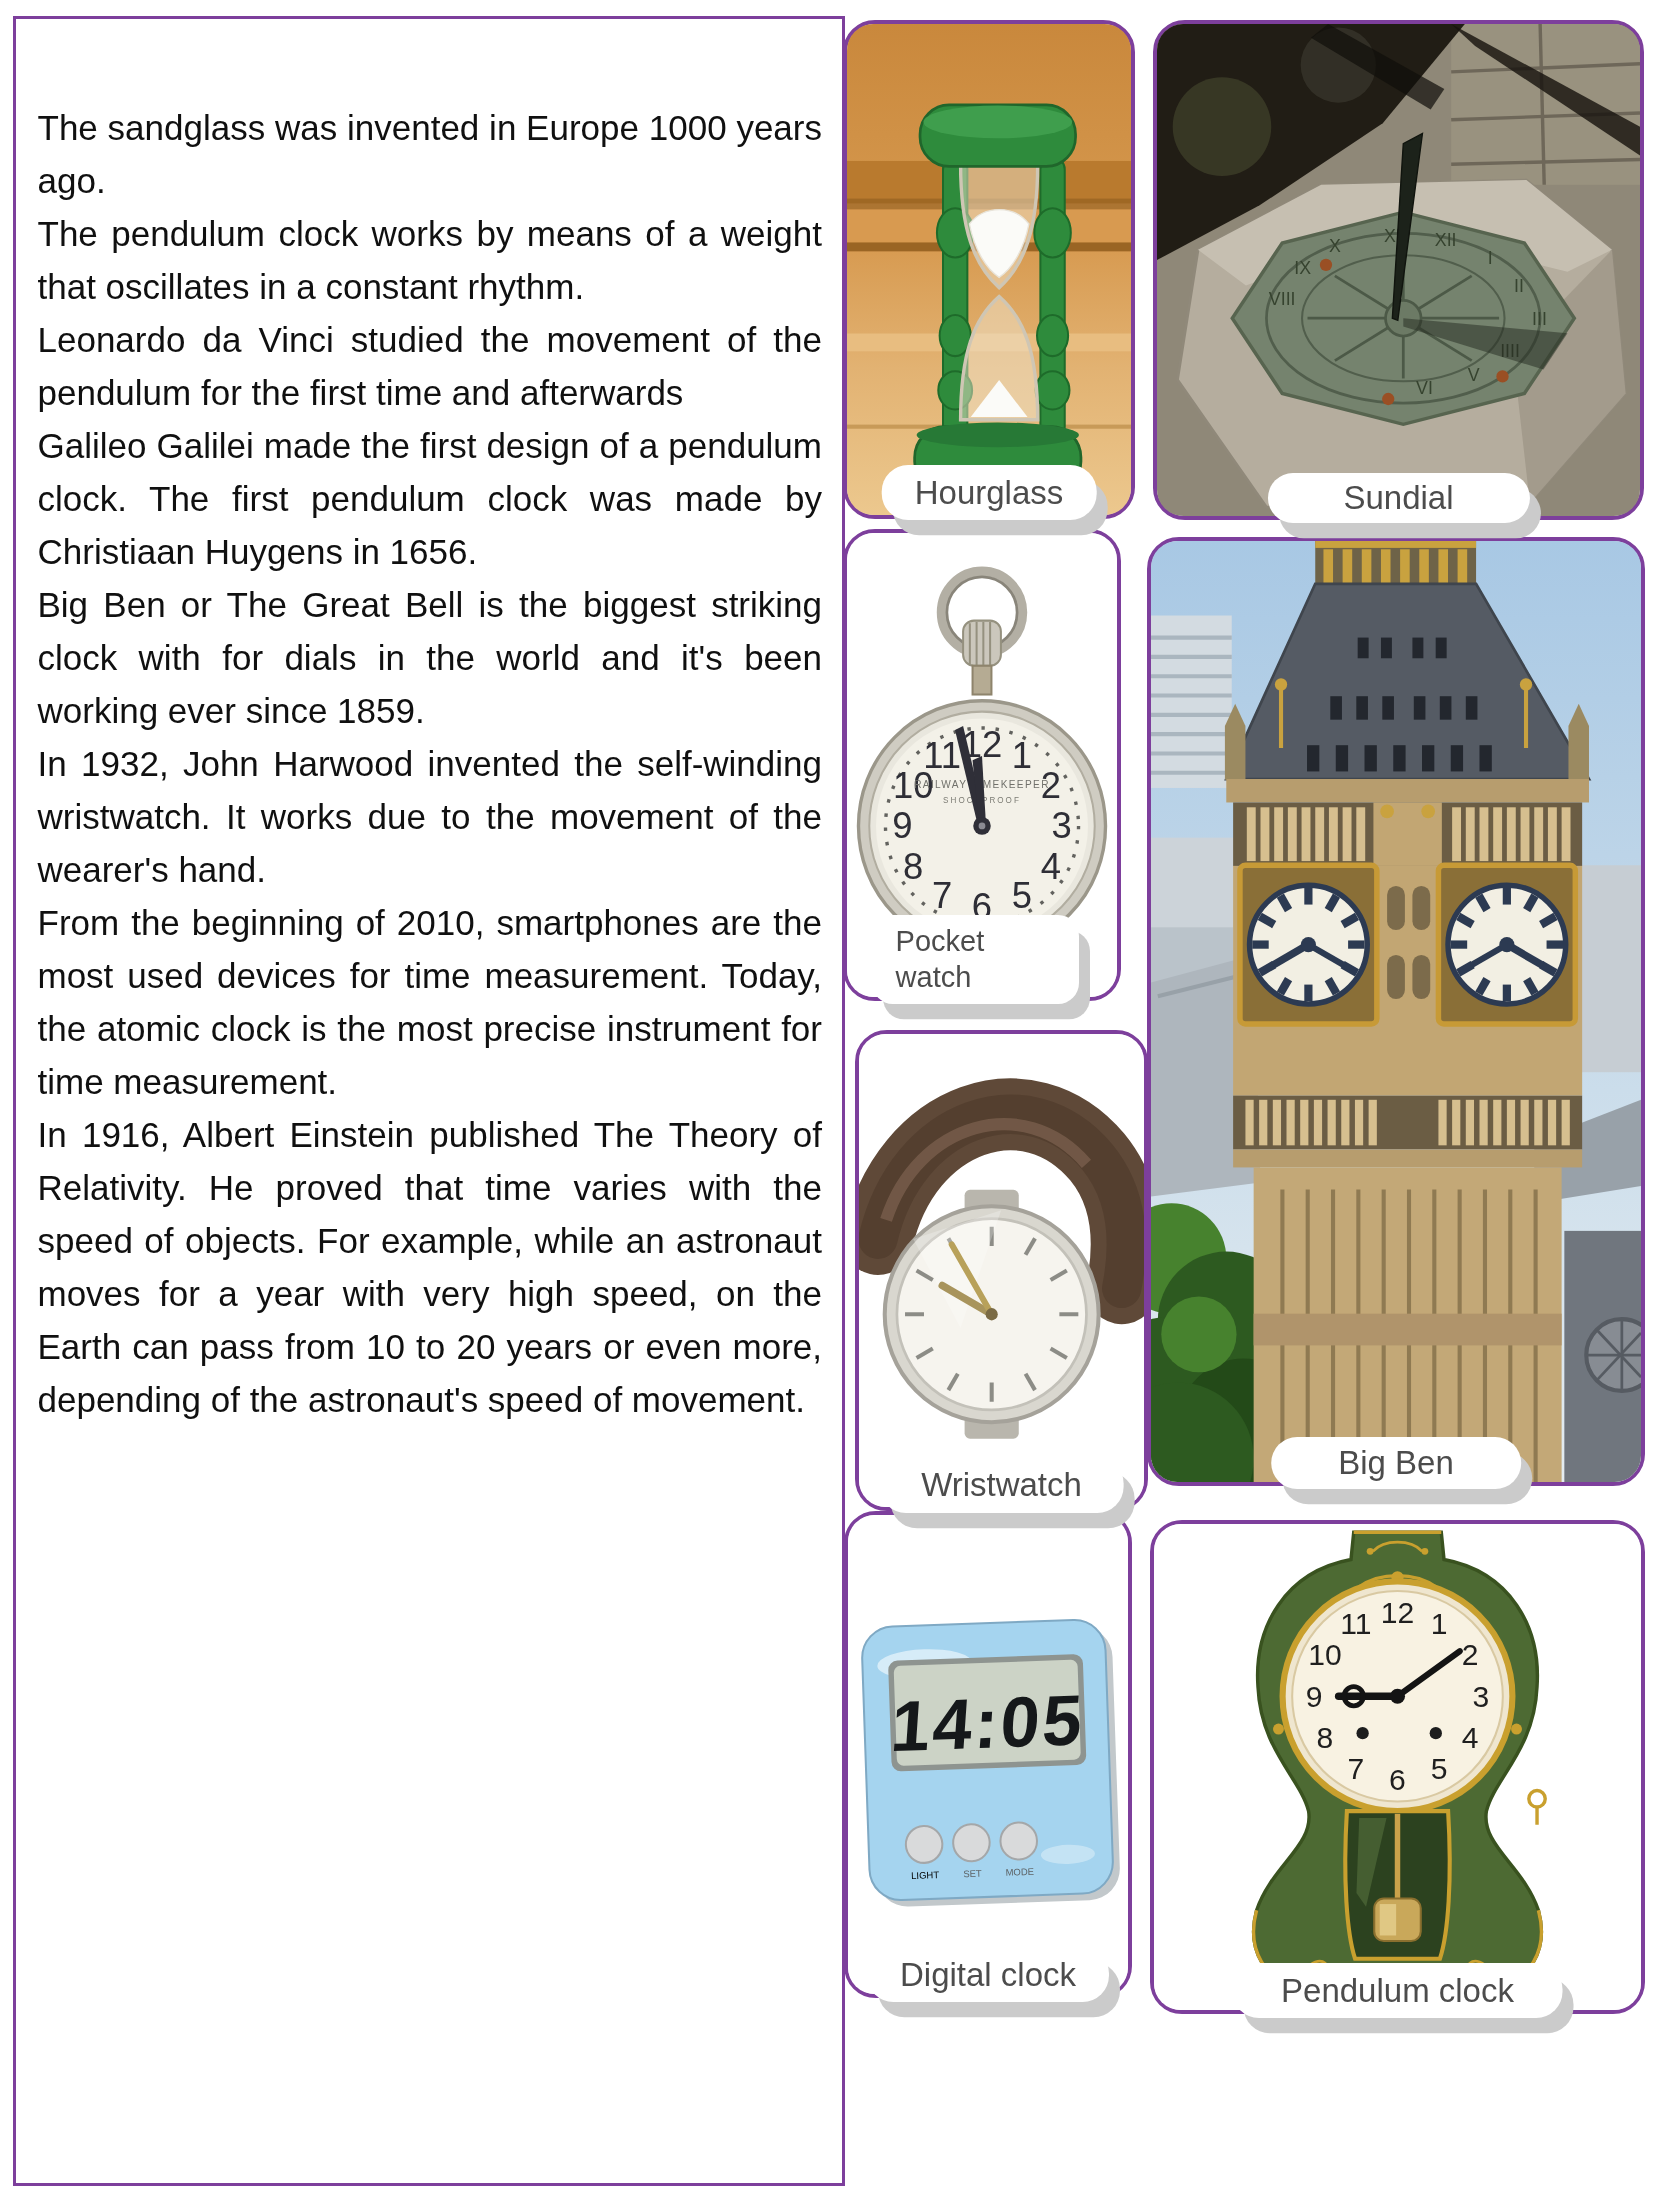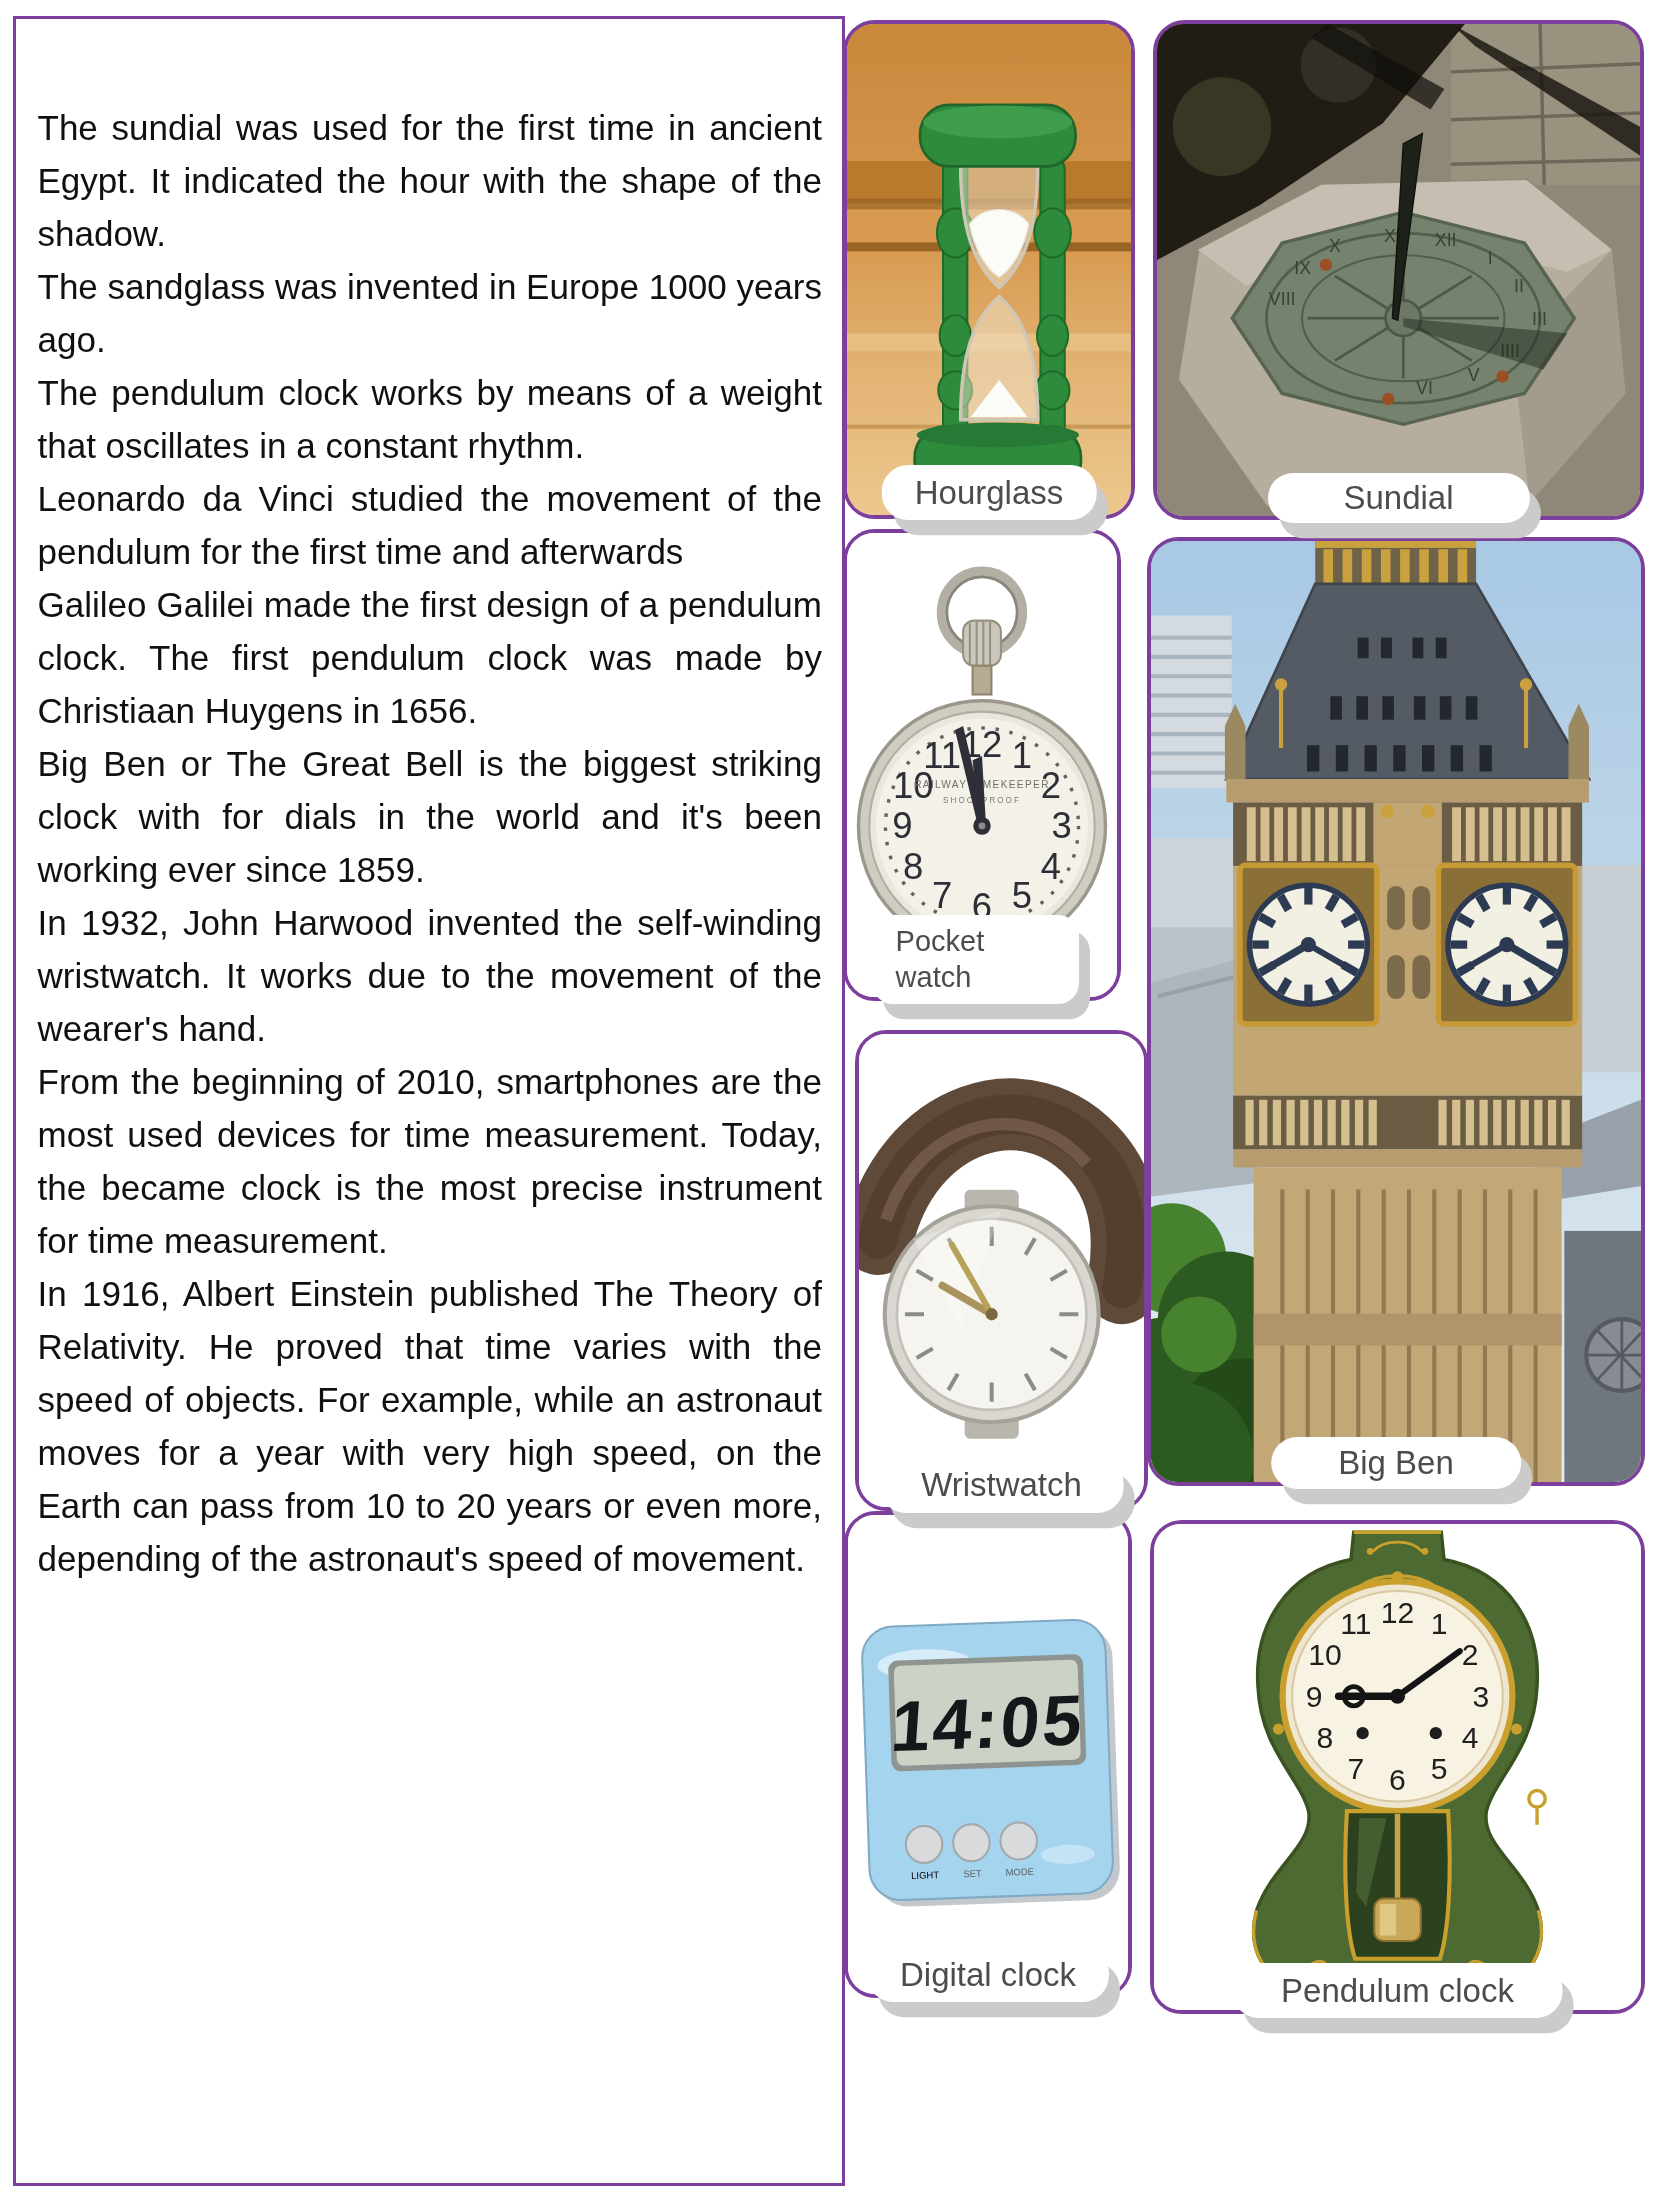--- a/index.html
+++ b/index.html
@@ -36,28 +36,27 @@
   #card-pendulum .pill{left:50%;transform:translateX(-50%);bottom:-8.3px;padding:7px 49px;}
   text{font-family:"Liberation Sans",sans-serif;}
   .roman{font-family:"Liberation Serif",serif;}
 </style>
 </head>
 <body>
 
 <div class="page">
 
   <section class="text-panel">
-    <p>The sundial was used for the first time in ancient Egypt. It indicated the hour with the shape of the shadow.</p>
     <p>The sandglass was invented in Europe 1000 years ago.</p>
     <p>The pendulum clock works by means of a weight that oscillates in a constant rhythm.</p>
     <p>Leonardo da Vinci studied the movement of the pendulum for the first time and afterwards</p>
     <p>Galileo Galilei made the first design of a pendulum clock. The first pendulum clock was made by Christiaan Huygens in 1656.</p>
     <p>Big Ben or The Great Bell is the biggest striking clock with for dials in the world and it's been working ever since 1859.</p>
     <p>In 1932, John Harwood invented the self-winding wristwatch. It works due to the movement of the wearer's hand.</p>
-    <p>From the beginning of 2010, smartphones are the most used devices for time measurement. Today, the became clock is the most precise instrument for time measurement.</p>
+    <p>From the beginning of 2010, smartphones are the most used devices for time measurement. Today, the atomic clock is the most precise instrument for time measurement.</p>
     <p>In 1916, Albert Einstein published The Theory of Relativity. He proved that time varies with the speed of objects. For example, while an astronaut moves for a year with very high speed, on the Earth can pass from 10 to 20 years or even more, depending of the astronaut's speed of movement.</p>
   </section>
 
   <figure class="card" id="card-hourglass" style="margin:0;">
     <div class="imgwrap">
       <svg viewBox="0 0 420 717" preserveAspectRatio="none">
         <defs>
           <linearGradient id="wood" x1="0" y1="0" x2="0" y2="1">
             <stop offset="0" stop-color="#c9883c"></stop>
               <stop offset="0.45" stop-color="#d79a50"></stop>

